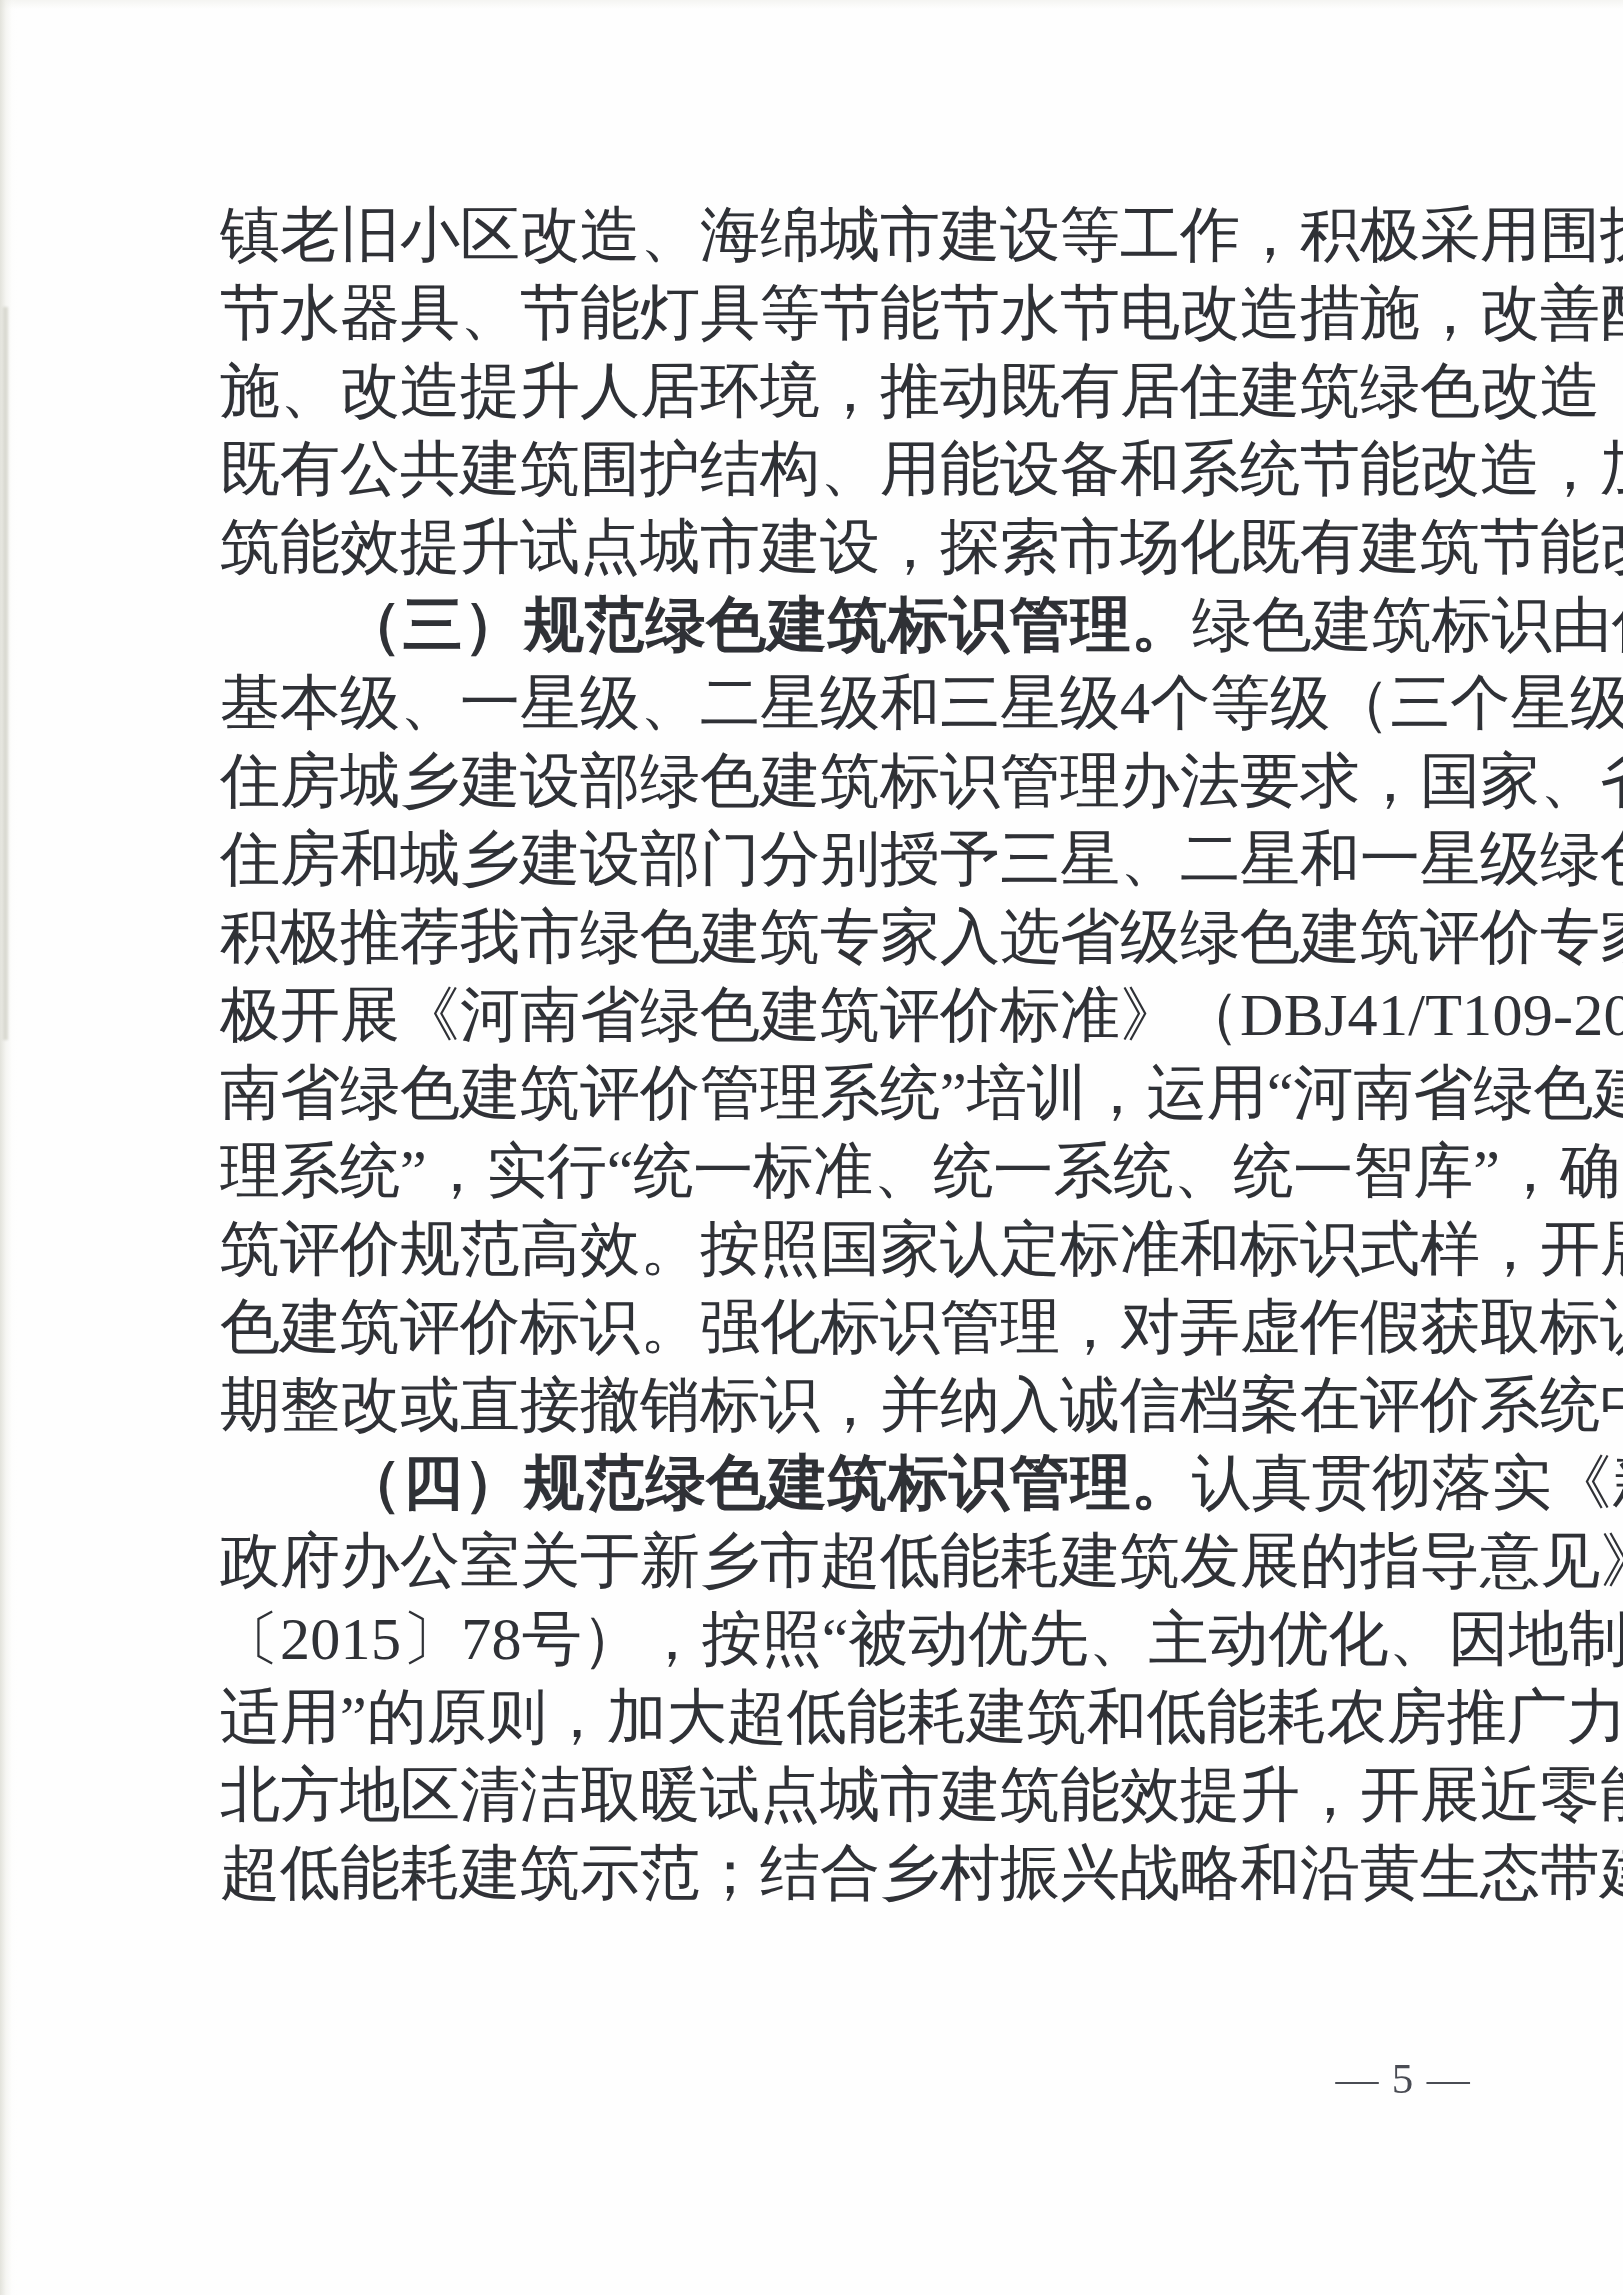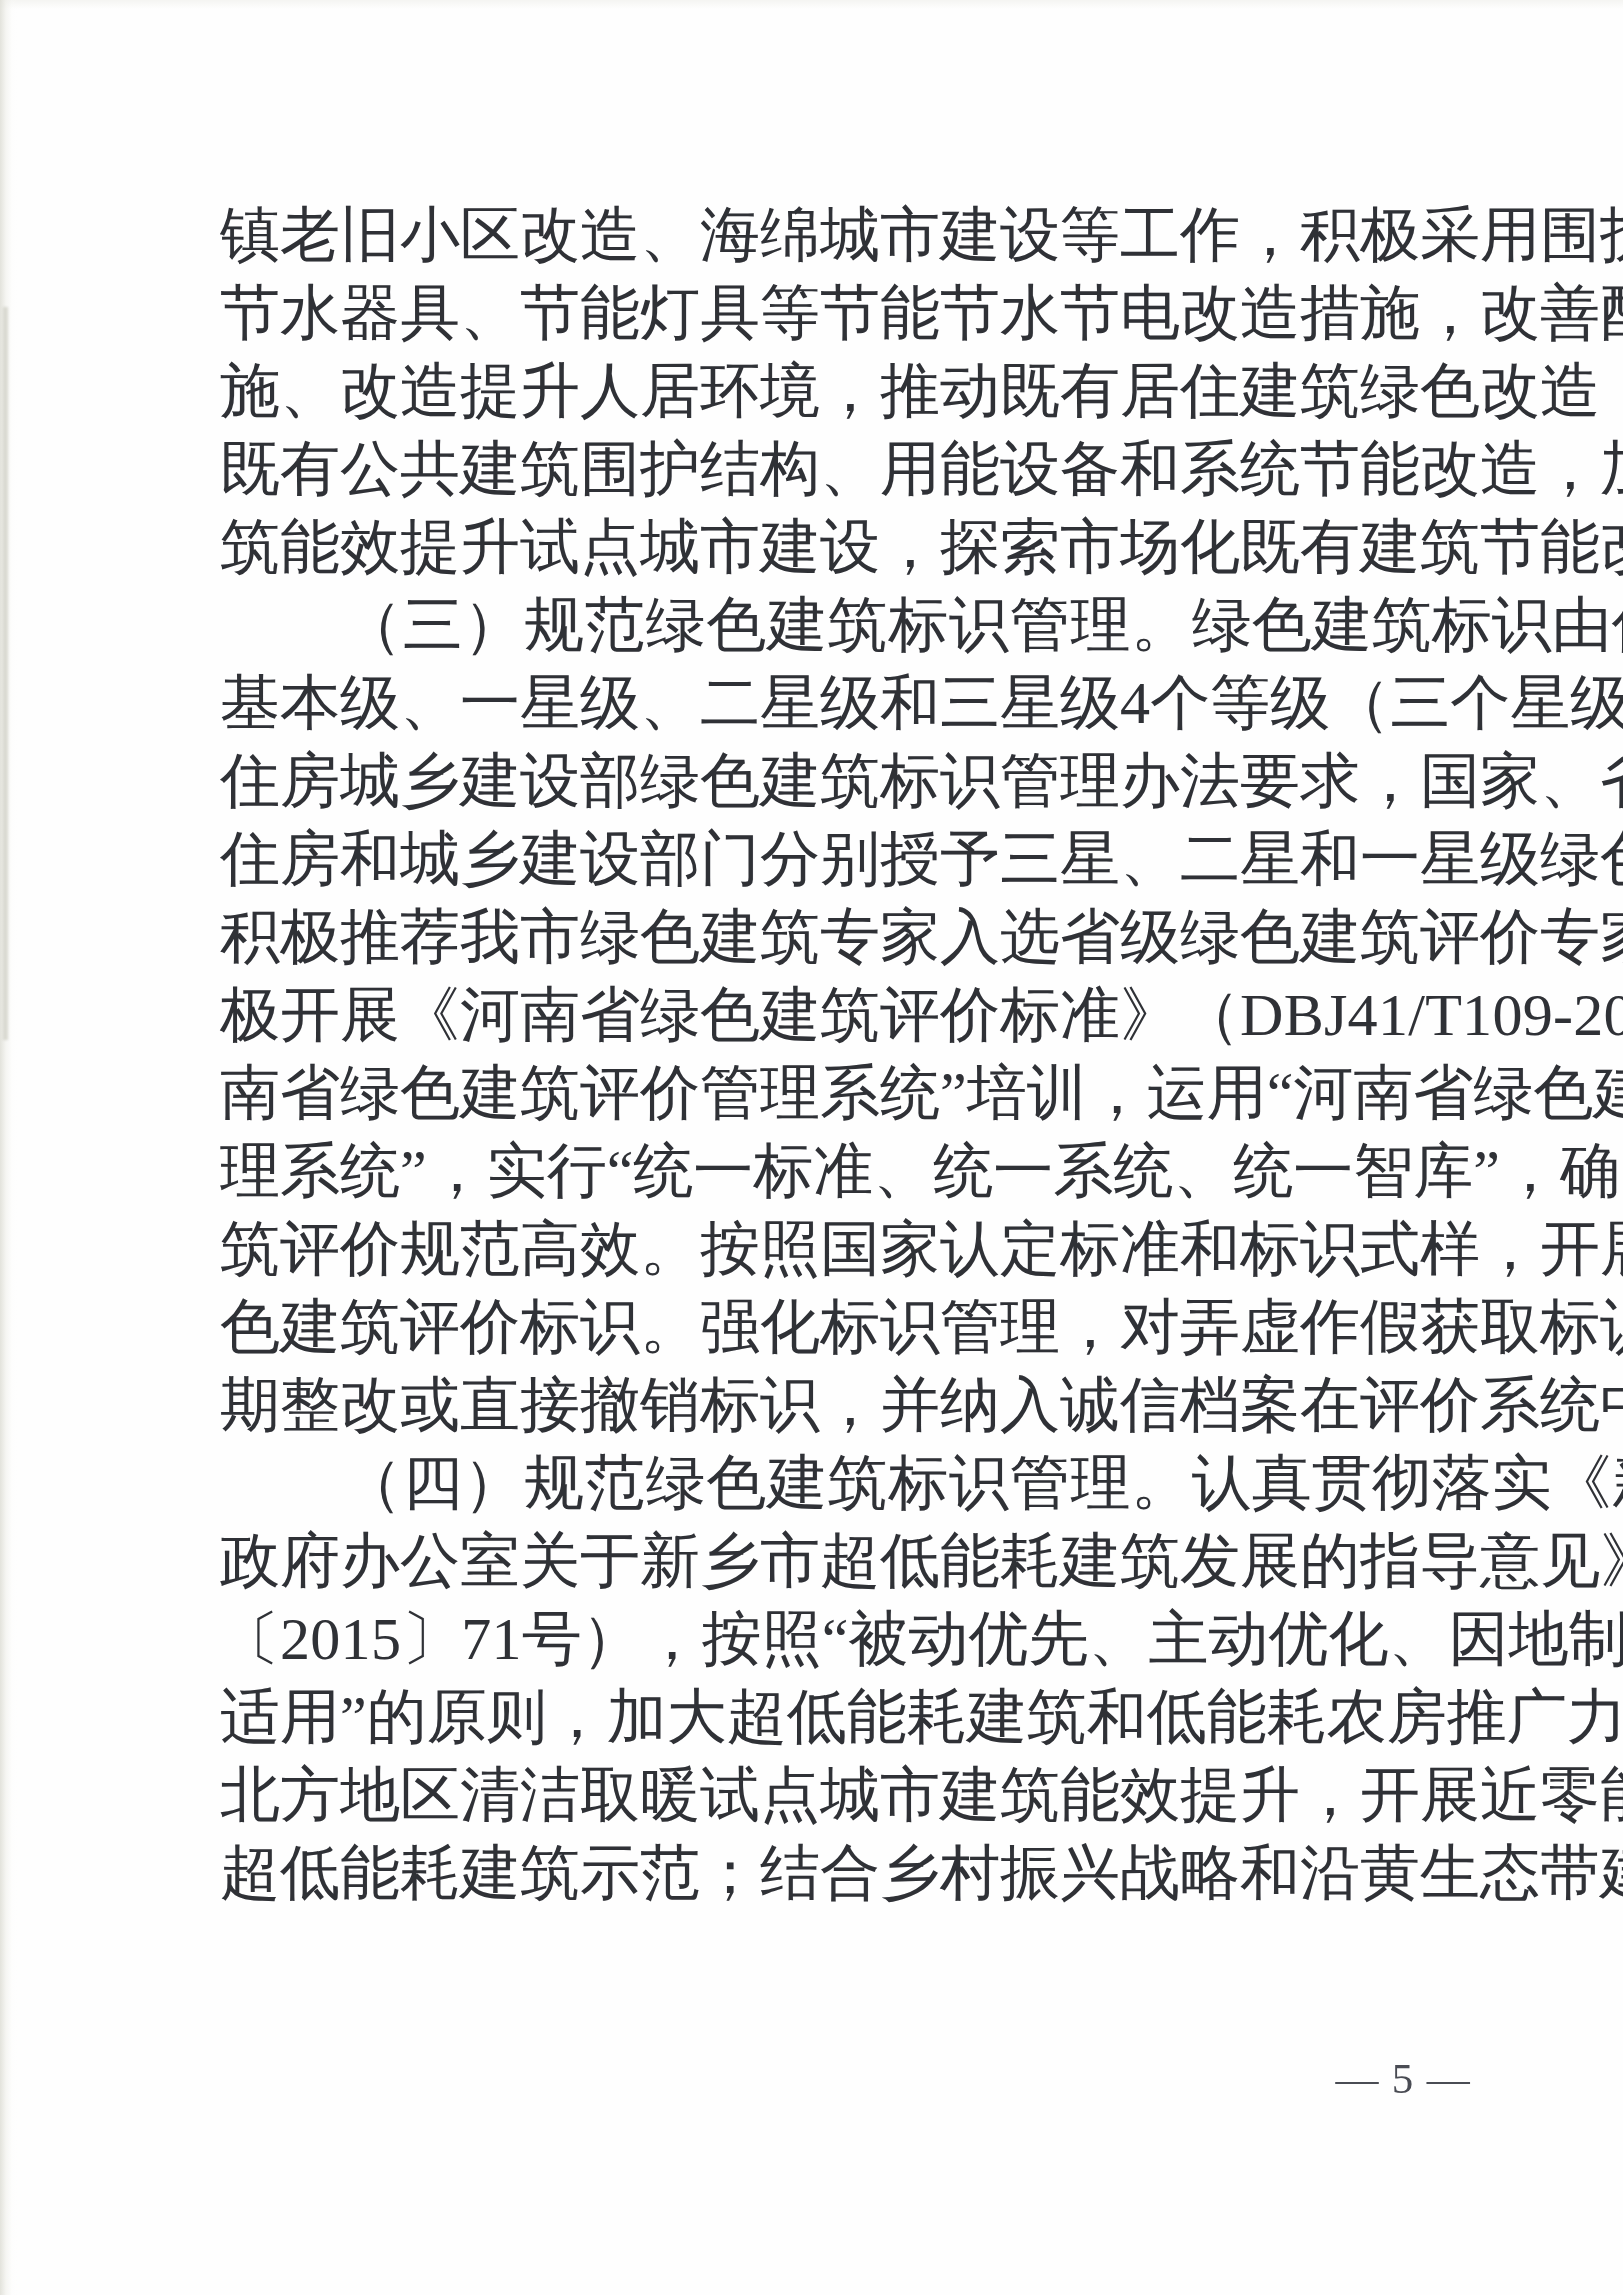--- a/index.html
+++ b/index.html
@@ -78,21 +78,21 @@
     display: flex;
     justify-content: space-between;
   }
   .line.j > span { display: inline-block; }
 
   
   .line.flow { display: block; }
 
   
   .hd {
-    font-weight: normal;
+    font-weight: bold;
     letter-spacing: 0.7px;
   }
 
   
   .lat {
     font-family: "Liberation Serif", "DejaVu Serif", serif;
     letter-spacing: 0.3px;
   }
 
   
@@ -486,21 +486,21 @@
         <span>指</span>
         <span>导</span>
         <span>意</span>
         <span>见</span>
         <span>》</span>
       </div>
     <div class="line j">
         <span>〔</span>
         <span class="lat">2015</span>
         <span>〕</span>
-        <span class="lat">71</span>
+        <span class="lat">78</span>
         <span> </span>
         <span>号</span>
         <span>）</span>
         <span>，</span>
         <span>按</span>
         <span>照</span>
         <span>“</span>
         <span>被</span>
         <span>动</span>
         <span>优</span>

